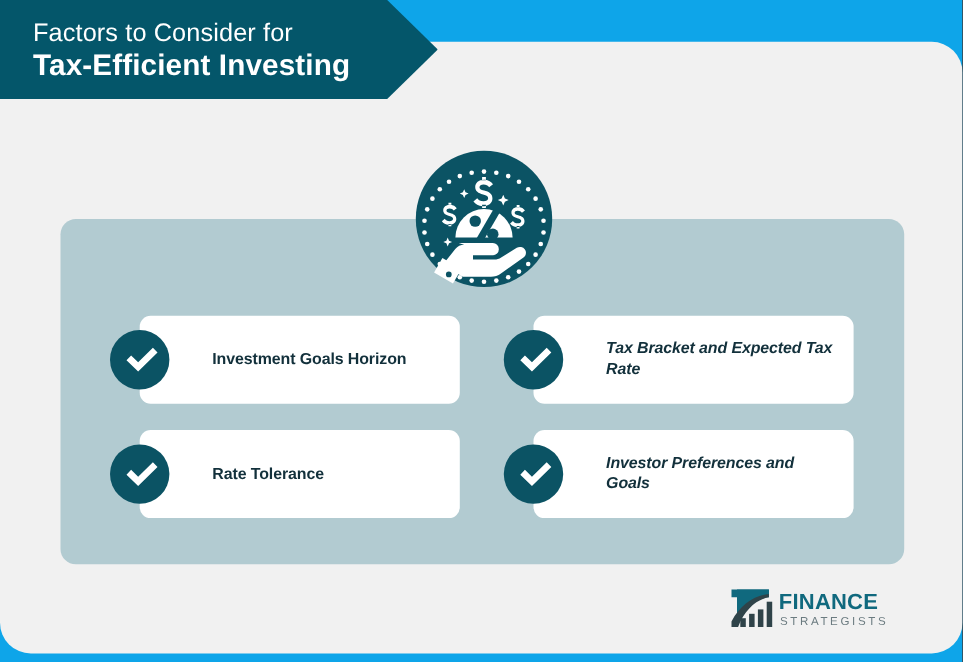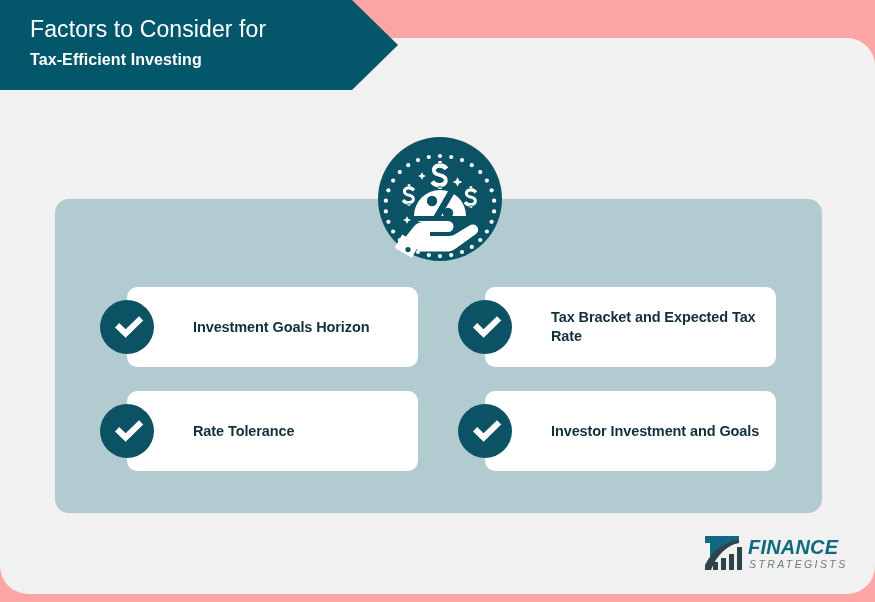--- a/index.html
+++ b/index.html
@@ -11,21 +11,21 @@
     width: 875px;
     height: 602px;
     overflow: hidden;
     font-family: "Liberation Sans", sans-serif;
   }
 
   .canvas {
     position: relative;
     width: 875px;
     height: 602px;
-    background: #fca5a5;
+    background: #0ea5e9;
   }
 
   
   .page-card {
     position: absolute;
     left: 0;
     top: 38px;
     width: 875px;
     height: 556px;
     background: #f1f1f1;
@@ -48,21 +48,21 @@
   .header-line1 {
     color: #ffffff;
     font-size: 23px;
     font-weight: 400;
     line-height: 30px;
     letter-spacing: 0.1px;
     white-space: nowrap;
   }
   .header-line2 {
     color: #ffffff;
-    font-size: 16px;
+    font-size: 27px;
     font-weight: 700;
     line-height: 31px;
     letter-spacing: 0.1px;
     white-space: nowrap;
   }
 
   
   .icon-circle {
     position: absolute;
     left: 378px;
@@ -95,21 +95,21 @@
     width: 700px;
     height: 190px;
     z-index: 3;
   }
   .item {
     position: absolute;
     width: 318px;
     height: 80px;
   }
   .item.col-left  { left: 0px; }
-  .item.col-right { left: 358px; }
+  .item.col-right { left: 358px; font-style: italic; }
   .item.row-top    { top: 0px; }
   .item.row-bottom { top: 104px; }
 
   .item-card {
     position: absolute;
     left: 27px;
     top: 0;
     width: 291px;
     height: 80px;
     background: #ffffff;
@@ -135,26 +135,25 @@
     height: 54px;
     border-radius: 50%;
     background: #0b5364;
     z-index: 2;
   }
   .check-badge svg { display: block; width: 54px; height: 54px; }
 
   
   .logo {
     position: absolute;
-    left: 703px;
+    left: 663px;
     top: 532px;
     width: 145px;
     height: 42px;
     z-index: 3;
-    font-style: italic;
   }
   .logo svg { display: block; }
 </style>
 </head>
 <body>
 
 <div class="canvas">
 
   <div class="page-card"></div>
 
@@ -283,21 +282,21 @@
       </div>
       <div class="check-badge">
         <svg viewBox="0 0 54 54" xmlns="http://www.w3.org/2000/svg">
           <path d="M15,27.5 l4.2,-4.4 l6.4,6.2 l13.4,-13.1 l4.2,4.3 l-17.6,17.3 z" fill="#ffffff"></path>
         </svg>
       </div>
     </div>
 
     <div class="item col-right row-bottom">
       <div class="item-card">
-        <span class="item-label">Investor Investment and Goals</span>
+        <span class="item-label">Investor Preferences and Goals</span>
       </div>
       <div class="check-badge">
         <svg viewBox="0 0 54 54" xmlns="http://www.w3.org/2000/svg">
           <path d="M15,27.5 l4.2,-4.4 l6.4,6.2 l13.4,-13.1 l4.2,4.3 l-17.6,17.3 z" fill="#ffffff"></path>
         </svg>
       </div>
     </div>
 
   </div>
 

